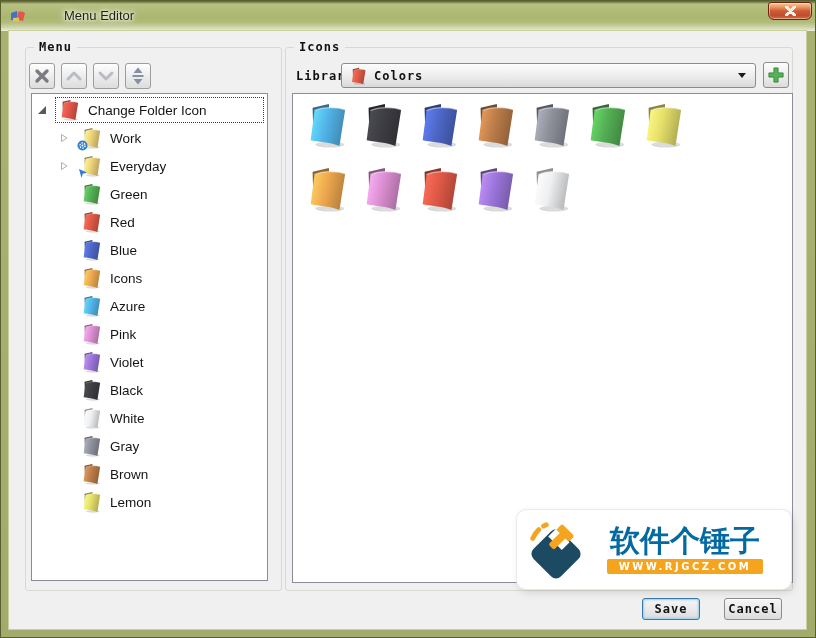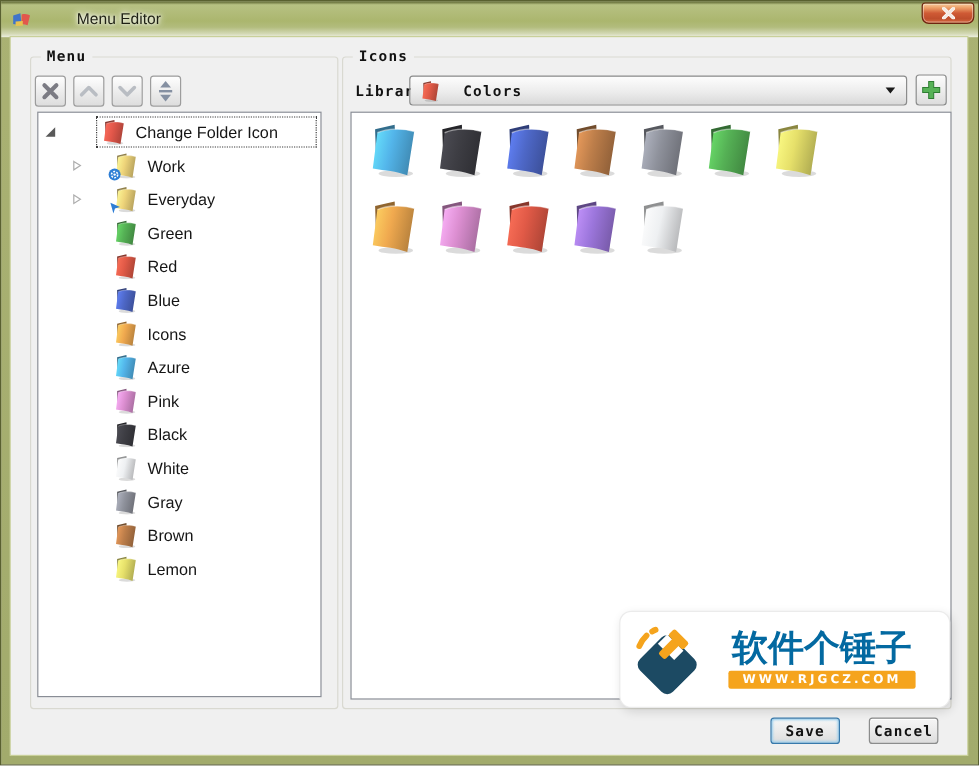--- a/index.html
+++ b/index.html
@@ -33,36 +33,36 @@
     font-size:12px;letter-spacing:1px;color:#121212;}
   
   .toolbar{position:absolute;left:28px;top:62px;display:flex;gap:6px;}
   .tbtn{width:26px;height:26px;box-sizing:border-box;border:1px solid #9d9d9d;border-radius:3px;
     background:linear-gradient(#fefefe,#ededed 50%,#dddddd);
     display:flex;align-items:center;justify-content:center;cursor:pointer;padding:0;}
   
   .tree{position:absolute;left:30px;top:92px;width:237px;height:488px;box-sizing:border-box;
     background:#fff;border:1px solid #898d95;padding-top:2px;overflow:hidden;}
   .tree-row{height:28px;display:flex;align-items:center;cursor:pointer;}
-  .lvl0{padding-left:4px;gap:25px;}
-  .lvl1{padding-left:26px;gap:13px;}
+  .lvl0{padding-left:4px;}
+  .lvl1{padding-left:26px;}
   .expander{width:12px;margin-right:7px;flex:none;display:flex;align-items:center;justify-content:center;}
   .row-inner{display:flex;align-items:center;flex:1;height:26px;margin-right:3px;
     border:1px solid transparent;box-sizing:border-box;}
   .row-inner.selected{border:1px dotted #3d3d3d;background:#fff;}
   .ticon{width:22px;height:22px;position:relative;margin:0 8px 0 2px;flex:none;}
   .badge{position:absolute;left:-3px;bottom:-2px;line-height:0;}
   .tlabel{font-size:13.5px;color:#151515;white-space:nowrap;}
   
   .library-label{position:absolute;left:295px;top:68px;}
   .combo{position:absolute;left:340px;top:62px;width:415px;height:25px;box-sizing:border-box;
     border:1px solid #8b8c8c;border-radius:3px;display:flex;align-items:center;padding:0 7px;
     background:linear-gradient(#fdfdfd,#ececec 55%,#d9d9d9);cursor:pointer;}
   .combo-icon{width:18px;height:18px;line-height:0;flex:none;}
-  .combo-text{margin-left:19px;flex:1;}
+  .combo-text{margin-left:7px;flex:1;}
   .combo-caret{width:0;height:0;border-left:4px solid transparent;border-right:4px solid transparent;
     border-top:5px solid #1a1a1a;margin-right:2px;}
   .plus-btn{position:absolute;left:762px;top:61px;width:26px;height:26px;box-sizing:border-box;
     border:1px solid #8b8c8c;border-radius:3px;display:flex;align-items:center;justify-content:center;
     background:linear-gradient(#fcfcfc,#ececec 55%,#dcdcdc);cursor:pointer;padding:0;}
   .icons-panel{position:absolute;left:291px;top:92px;width:501px;height:490px;box-sizing:border-box;
     background:#fff;border:1px solid #898d95;overflow:hidden;}
   .grid{display:flex;flex-wrap:wrap;width:400px;padding:6px 0 0 5px;}
   .gcell{width:56px;height:64px;box-sizing:border-box;display:flex;justify-content:center;
     align-items:flex-start;padding-top:2px;cursor:pointer;}
@@ -333,20 +333,40 @@
               <path d="M12 9 C21 5 35 5 44 8" fill="none" stroke="rgba(255,255,255,0.5)" stroke-width="1.2"></path>
             </svg></span>
           <span class="tlabel">Pink</span>
         </div>
       </div>
       <div class="tree-row lvl1">
         <span class="expander"></span>
         <div class="row-inner">
           <span class="ticon"><svg width="22" height="22" viewBox="0 0 48 48">
               <defs>
+                <linearGradient id="fg9" x1="0" y1="0" x2="1" y2="0.25">
+                  <stop offset="0" stop-color="rgb(200,151,255)"></stop>
+                  <stop offset="0.5" stop-color="#9c76dc"></stop>
+                  <stop offset="1" stop-color="rgb(122,92,172)"></stop>
+                </linearGradient>
+              </defs>
+              <ellipse cx="28" cy="44.5" rx="15" ry="3" fill="rgba(90,90,90,0.22)"></ellipse>
+              <path d="M10 6 L27 2 L29 42 L11 38 Z" fill="rgb(94,71,132)"></path>
+              <rect x="33" y="27" width="5.5" height="15" fill="#fbfbfb" stroke="#c9c9c9" stroke-width="0.7"></rect>
+              <path d="M12 9 C21 5 35 5 44 8 L38 46 C28 42 19 42 8 40 Z" fill="url(#fg9)"></path>
+              <path d="M12 9 C21 5 35 5 44 8" fill="none" stroke="rgba(255,255,255,0.5)" stroke-width="1.2"></path>
+            </svg></span>
+          <span class="tlabel">Violet</span>
+        </div>
+      </div>
+      <div class="tree-row lvl1">
+        <span class="expander"></span>
+        <div class="row-inner">
+          <span class="ticon"><svg width="22" height="22" viewBox="0 0 48 48">
+              <defs>
                 <linearGradient id="fg11" x1="0" y1="0" x2="1" y2="0.25">
                   <stop offset="0" stop-color="rgb(79,79,87)"></stop>
                   <stop offset="0.5" stop-color="#3e3e44"></stop>
                   <stop offset="1" stop-color="rgb(48,48,53)"></stop>
                 </linearGradient>
               </defs>
               <ellipse cx="28" cy="44.5" rx="15" ry="3" fill="rgba(90,90,90,0.22)"></ellipse>
               <path d="M10 6 L27 2 L29 42 L11 38 Z" fill="rgb(37,37,41)"></path>
               <rect x="33" y="27" width="5.5" height="15" fill="#fbfbfb" stroke="#c9c9c9" stroke-width="0.7"></rect>
               <path d="M12 9 C21 5 35 5 44 8 L38 46 C28 42 19 42 8 40 Z" fill="url(#fg11)"></path>

